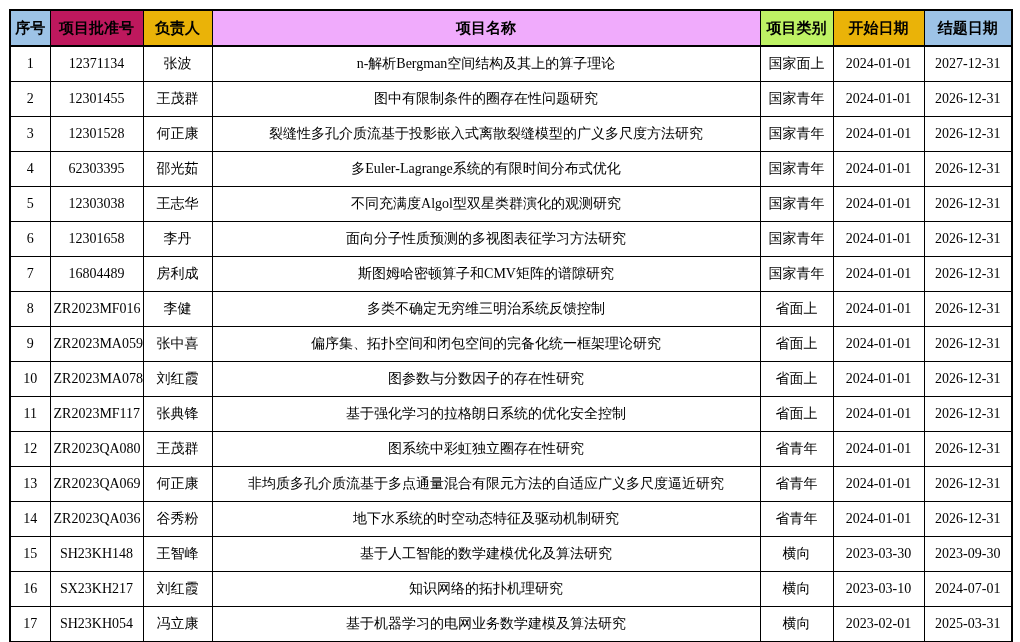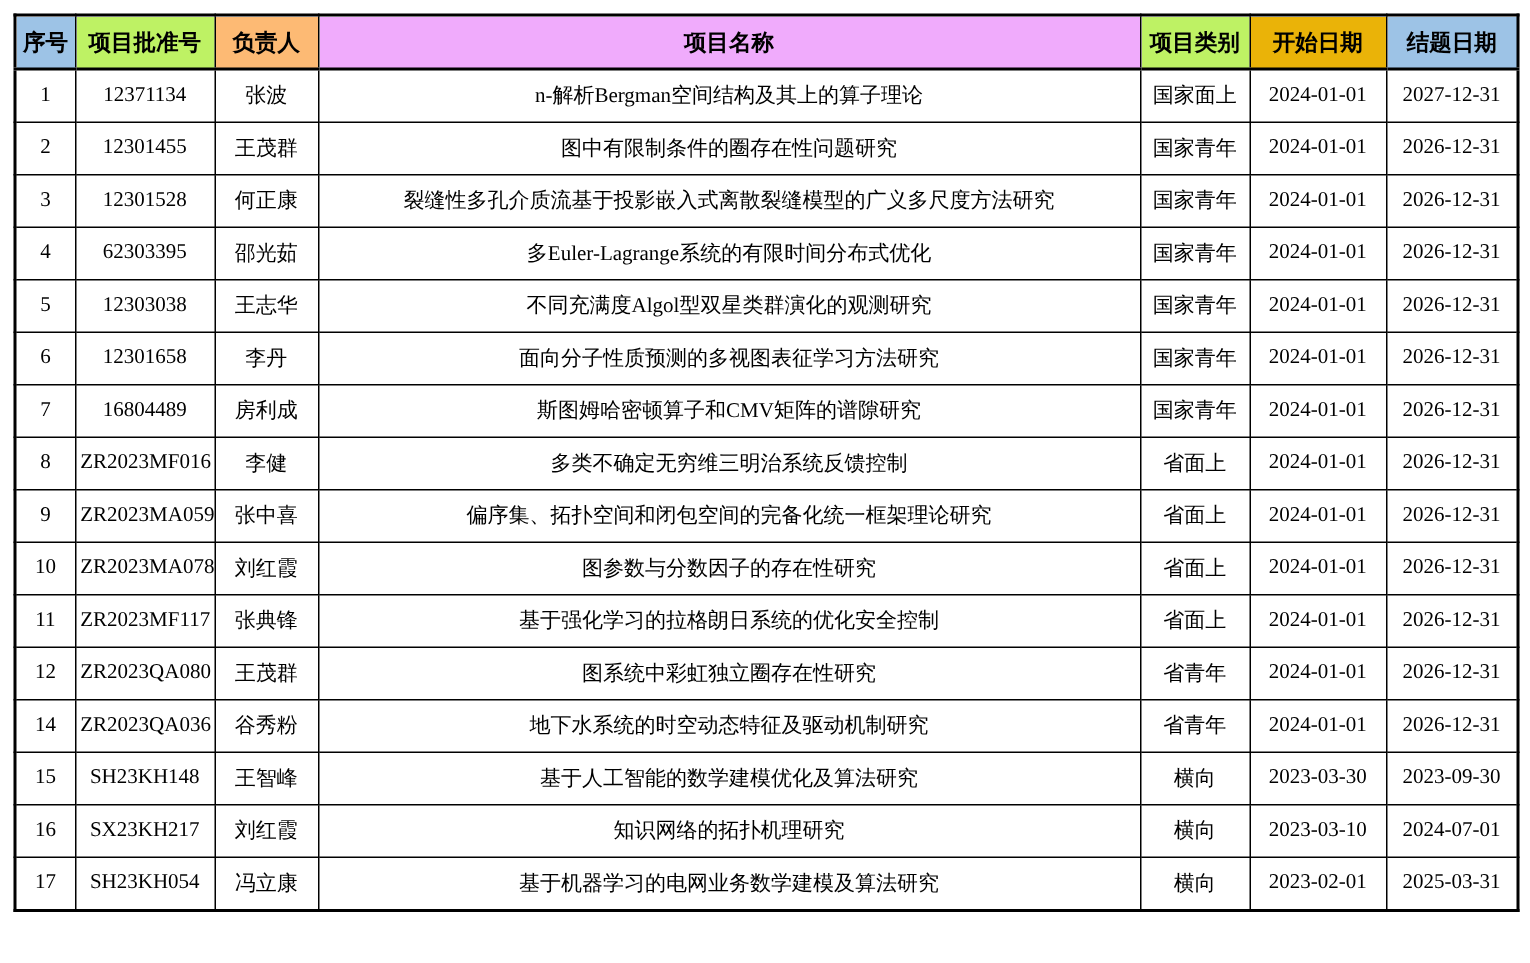--- a/index.html
+++ b/index.html
@@ -57,22 +57,22 @@
       <col class="c-grant">
       <col class="c-leader">
       <col class="c-title">
       <col class="c-category">
       <col class="c-start">
       <col class="c-end">
     </colgroup>
     <thead>
       <tr>
           <th style="background: rgb(157, 195, 230);">序号</th>
-          <th style="background: #bef264;">项目批准号</th>
-          <th style="background: #fdba74;">负责人</th>
+          <th style="background: #be185d;">项目批准号</th>
+          <th style="background: #eab308;">负责人</th>
           <th style="background: #f0abfc;">项目名称</th>
           <th style="background: #bef264;">项目类别</th>
           <th style="background: #eab308;">开始日期</th>
           <th style="background: rgb(157, 195, 230);">结题日期</th>
         </tr>
     </thead>
     <tbody>
         <tr>
           <td>1</td>
           <td>12371134</td>
@@ -170,20 +170,29 @@
           <td>基于强化学习的拉格朗日系统的优化安全控制</td>
           <td>省面上</td>
           <td>2024-01-01</td>
           <td>2026-12-31</td>
         </tr>
         <tr>
           <td>12</td>
           <td>ZR2023QA080</td>
           <td>王茂群</td>
           <td>图系统中彩虹独立圈存在性研究</td>
+          <td>省青年</td>
+          <td>2024-01-01</td>
+          <td>2026-12-31</td>
+        </tr>
+        <tr>
+          <td>13</td>
+          <td>ZR2023QA069</td>
+          <td>何正康</td>
+          <td>非均质多孔介质流基于多点通量混合有限元方法的自适应广义多尺度逼近研究</td>
           <td>省青年</td>
           <td>2024-01-01</td>
           <td>2026-12-31</td>
         </tr>
         <tr>
           <td>14</td>
           <td>ZR2023QA036</td>
           <td>谷秀粉</td>
           <td>地下水系统的时空动态特征及驱动机制研究</td>
           <td>省青年</td>

